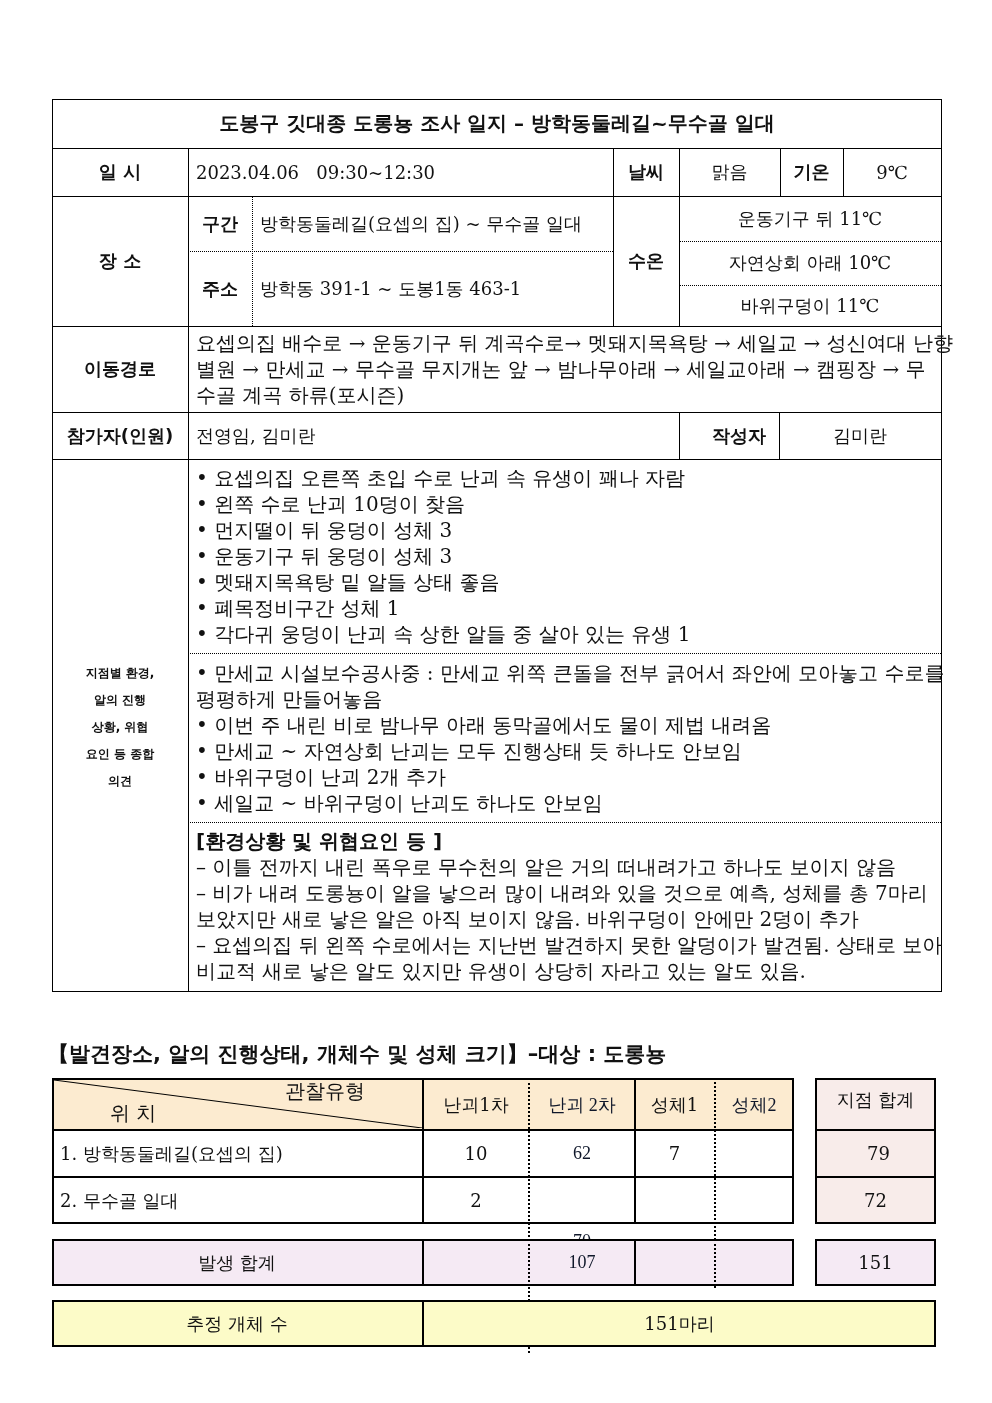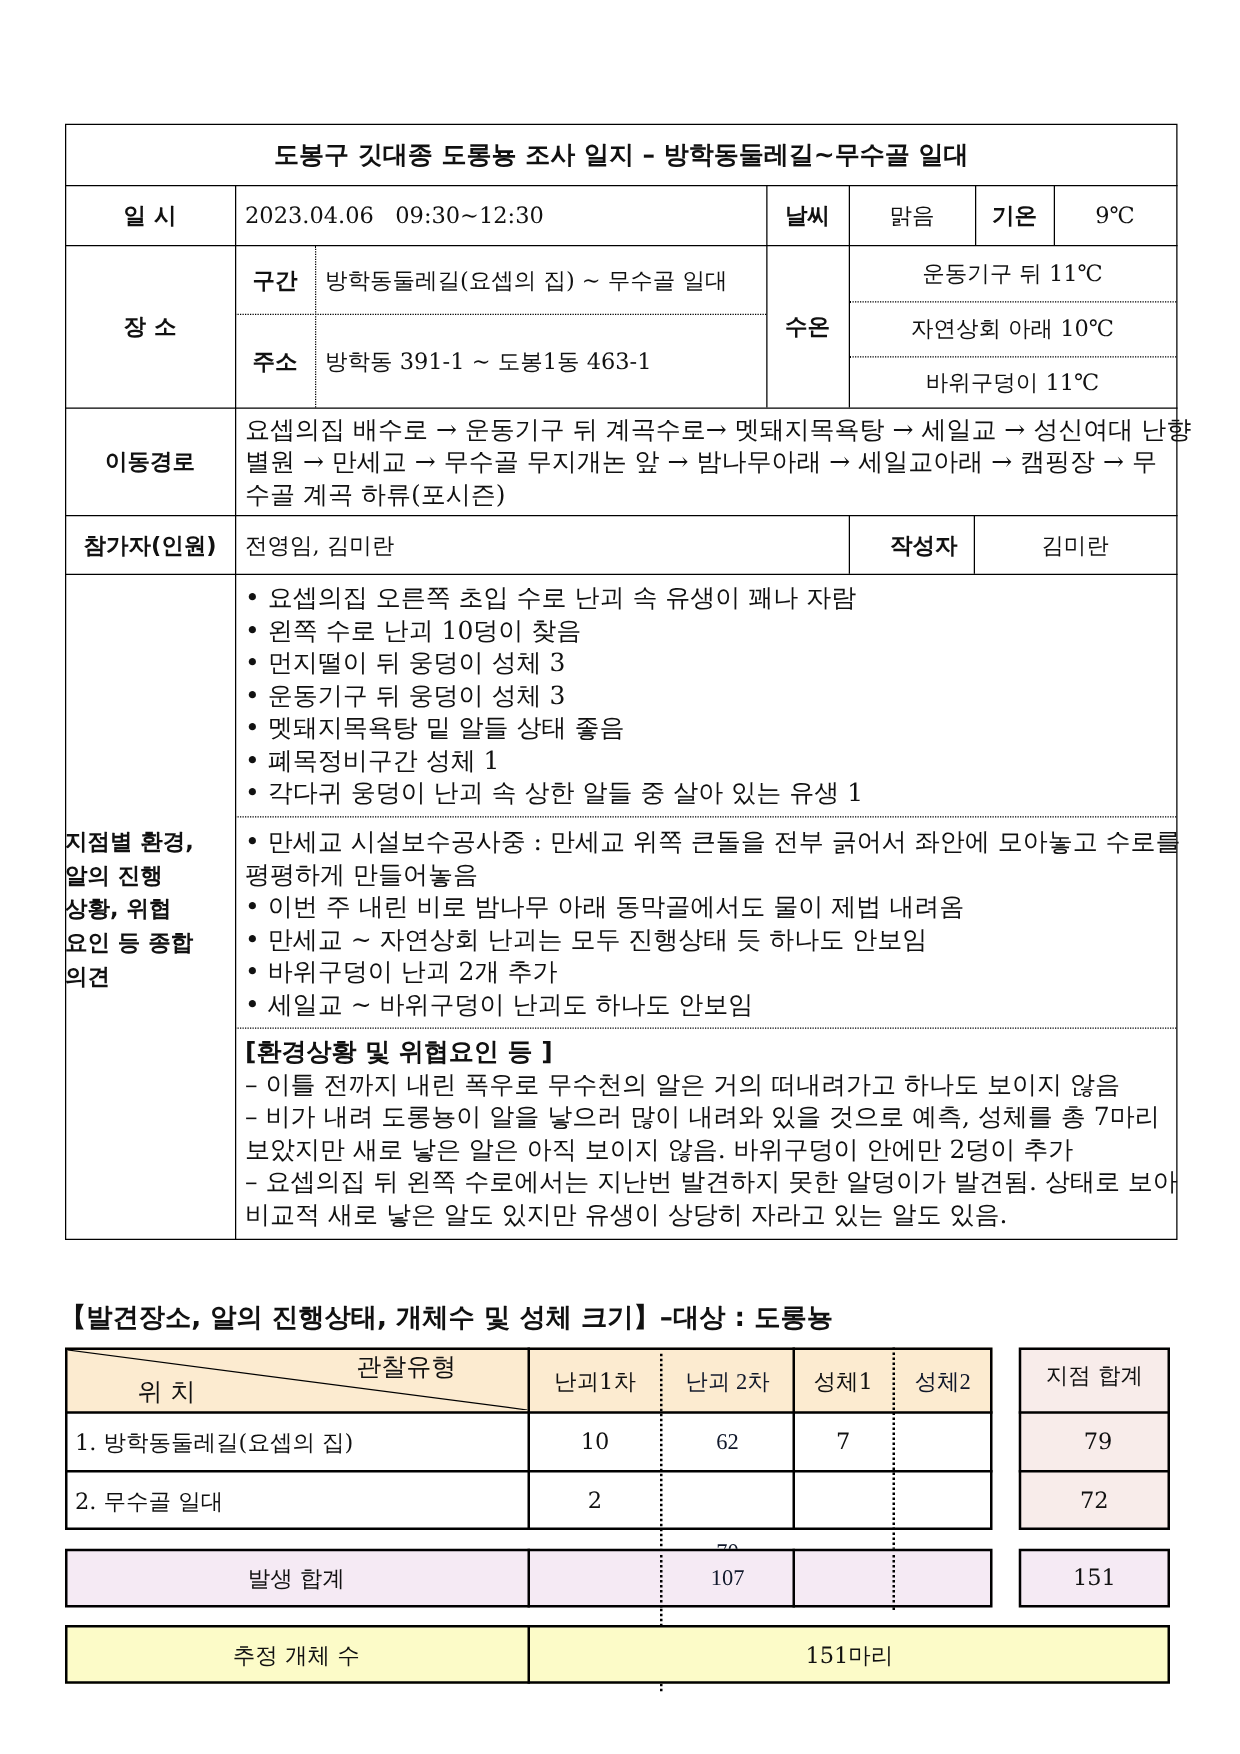--- a/index.html
+++ b/index.html
@@ -63,21 +63,21 @@
   <div class="line-h" style="left:52px;top:412px;width:890px;"></div>
 
   <div class="cell bold" style="left:52px;top:412px;width:136px;height:47px;">참가자(인원)</div>
   <div class="cell lft" style="left:188px;top:412px;width:491px;height:47px;">전영임, 김미란</div>
   <div class="cell bold" style="left:679px;top:412px;width:100px;height:47px;padding-left:20px;">작성자</div>
   <div class="cell" style="left:779px;top:412px;width:162px;height:47px;">김미란</div>
   <div class="line-v" style="left:679px;top:412px;height:47px;"></div>
   <div class="line-v" style="left:779px;top:412px;height:47px;"></div>
   <div class="line-h" style="left:52px;top:459px;width:890px;"></div>
 
-  <div class="abs bold" style="left:52px;top:660px;width:136px;text-align:left;line-height:27px;font-size:18px;">
+  <div class="abs bold" style="left:52px;top:660px;width:136px;text-align:center;line-height:27px;font-size:12px;">
     <div>지점별 환경,</div>
     <div>알의 진행</div>
     <div>상황, 위협</div>
     <div>요인 등 종합</div>
     <div>의견</div>
   </div>
 
   <div>
     <div class="txt" style="left:196px;top:465px;">• 요셉의집 오른쪽 초입 수로 난괴 속 유생이 꽤나 자람</div>
     <div class="txt" style="left:196px;top:491px;">• 왼쪽 수로 난괴 10덩이 찾음</div>
@@ -120,21 +120,21 @@
   <div class="thick-h" style="left:52px;top:1129px;width:742px;"></div>
   <div class="thick-h" style="left:52px;top:1176px;width:742px;"></div>
   <div class="thick-v" style="left:422px;top:1078px;height:146px;"></div>
   <div class="dot-v" style="left:528px;top:1078px;height:275px;"></div>
   <div class="thick-v" style="left:634px;top:1078px;height:146px;"></div>
   <div class="dot-v" style="left:714px;top:1078px;height:210px;"></div>
 
   <svg class="abs" style="left:54px;top:1080px;" width="368" height="48">
     <line x1="0" y1="0" x2="368" y2="48" stroke="#000" stroke-width="1"></line>
   </svg>
-  <div class="txt" style="left:285px;top:1080px;">관찰유형</div>
+  <div class="txt" style="left:285px;top:1080px;font-family:Liberation Mono, monospace;">관찰유형</div>
   <div class="txt" style="left:110px;top:1100px;">위 치</div>
 
   <div class="cell" style="left:423px;top:1080px;width:106px;height:50px;">난괴1차</div>
   <div class="cell blue" style="left:529px;top:1080px;width:106px;height:50px;">난괴 2차</div>
   <div class="cell" style="left:635px;top:1080px;width:79px;height:50px;">성체1</div>
   <div class="cell blue" style="left:714px;top:1080px;width:80px;height:50px;">성체2</div>
 
   <div>
     <div class="cell lft" style="left:52px;top:1130px;width:370px;height:47px;">1. 방학동둘레길(요셉의 집)</div>
     <div class="cell" style="left:423px;top:1130px;width:106px;height:47px;">10</div>

